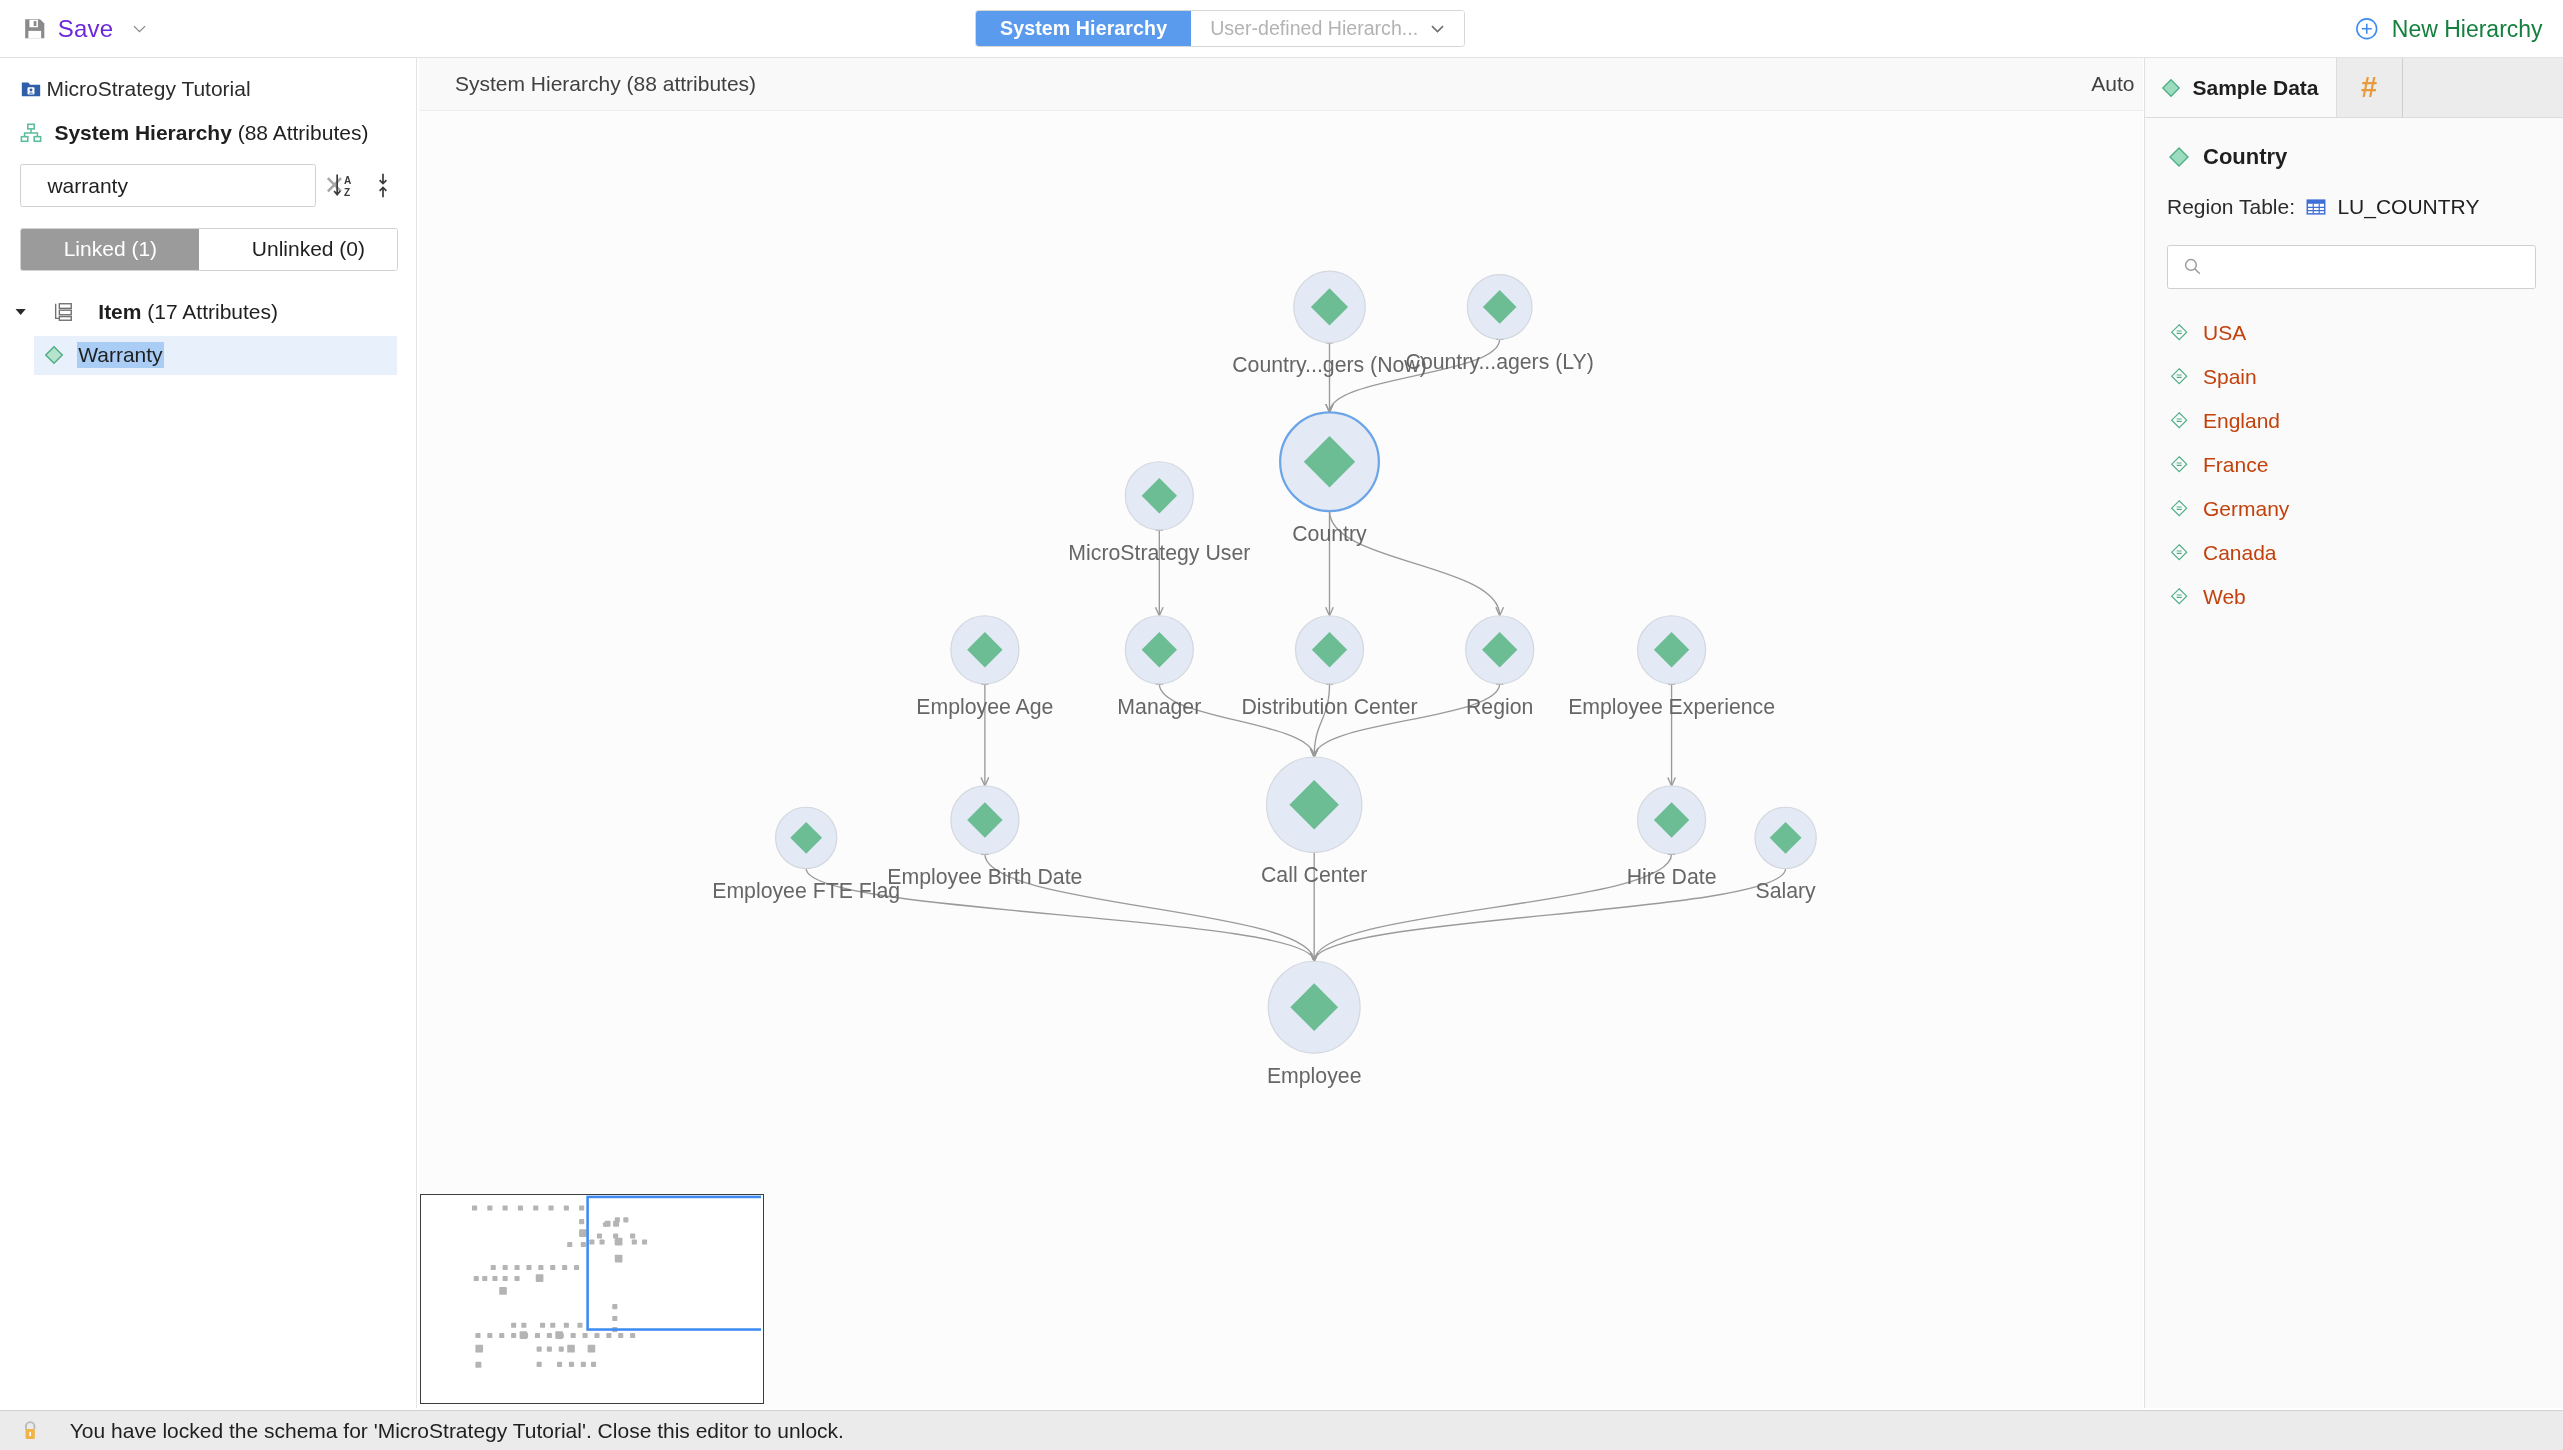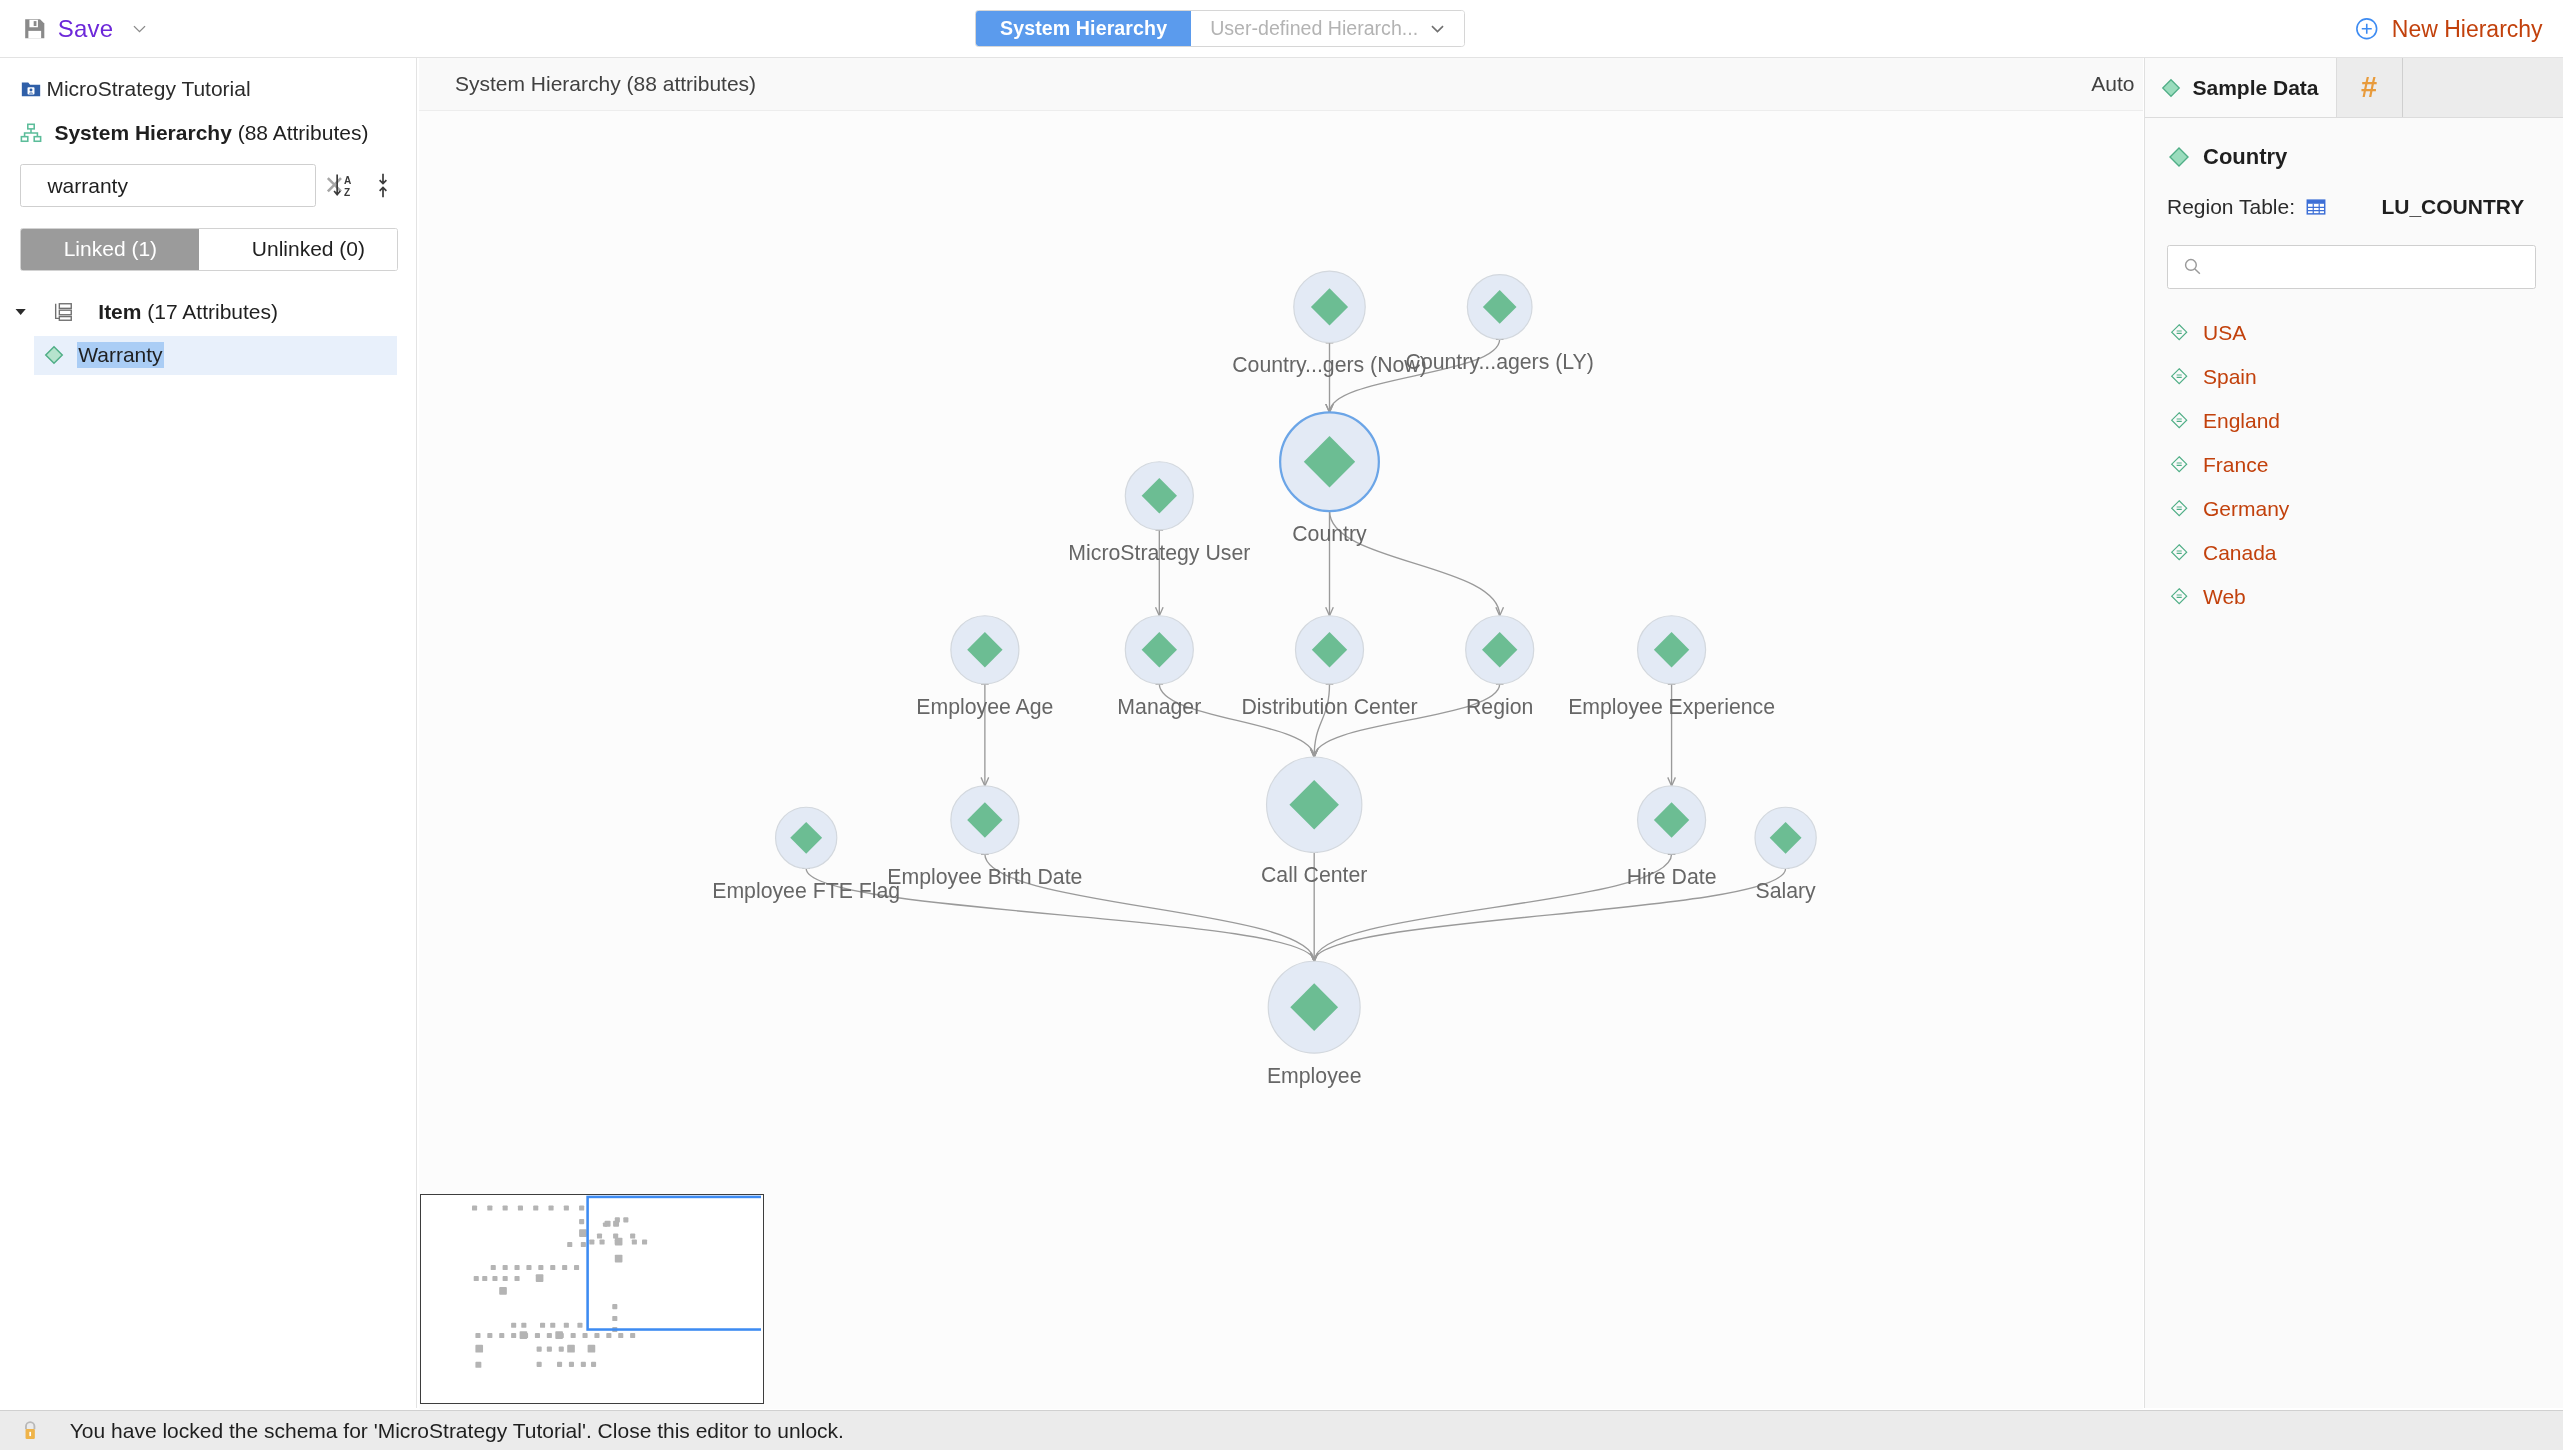--- a/index.html
+++ b/index.html
@@ -48,21 +48,21 @@
     background: #fff; color: #b3b3b3;
     font-size: 19.6px;
     display: flex; align-items: center; justify-content: center;
     padding: 0 17px 0 19px; cursor: pointer; gap: 10.2px;
   }
 
   #new-hier {
     position: absolute; right: 20.4px; top: 0; height: 58px;
     display: flex; align-items: center; gap: 12px; cursor: pointer;
   }
-  #new-hier-label { font-size: 23px; color: #c2410c; }
+  #new-hier-label { font-size: 23px; color: #15803d; }
 
   
   #left-panel {
     position: absolute; left: 0; top: 58px;
     width: 417px; height: 1350px;
     background: #ffffff;
     border-right: 1.7px solid #e3e3e3;
   }
   #breadcrumb {
     display: flex; align-items: center; gap: 4px;
@@ -194,21 +194,21 @@
     display: flex; align-items: center; gap: 12px;
     padding: 25.5px 0 0 22px;
   }
   #rp-attr-name { font-size: 22px; font-weight: bold; color: #1f1f1f; }
 
   #rp-lookup-row {
     display: flex; align-items: center; gap: 10.2px;
     padding: 25.5px 0 0 22px;
   }
   #rp-lookup-label { font-size: 21px; color: #2b2b2b; }
-  #rp-lookup-value { font-size: 21px; font-weight: bold; color: #1f1f1f; margin-left: 44px; }
+  #rp-lookup-value { font-size: 21px; font-weight: normal; color: #1f1f1f; }
 
   #rp-search {
     margin: 25.5px 0 0 22px;
     width: 369px; height: 44px;
     border: 0.9px solid #cfcfcf; border-radius: 2.6px; background: #fff;
     display: flex; align-items: center; padding-left: 13.6px;
   }
   #rp-search-input {
     border: 0; outline: 0; flex: 1; margin-left: 12px;
     font-size: 20.4px; font-family: "Liberation Sans", sans-serif;

